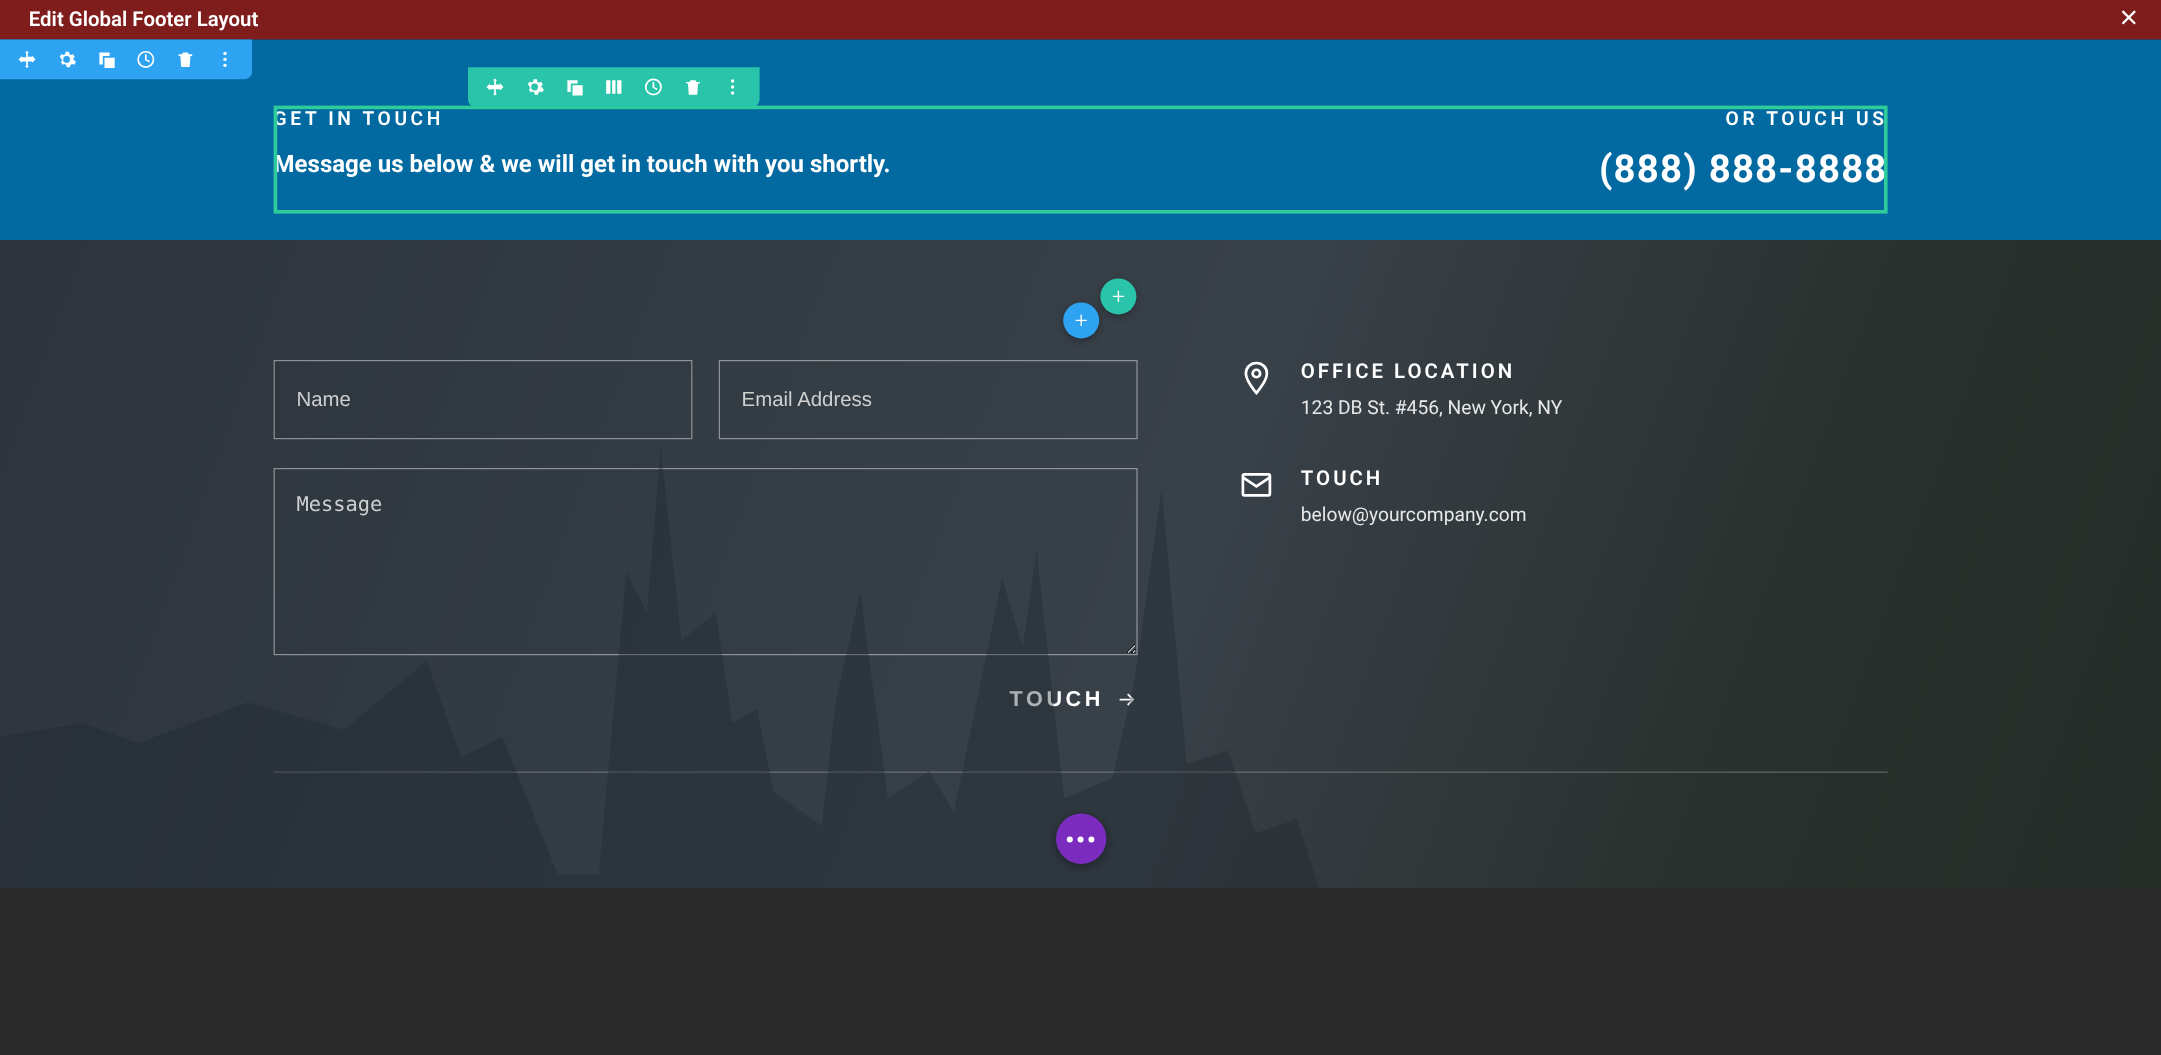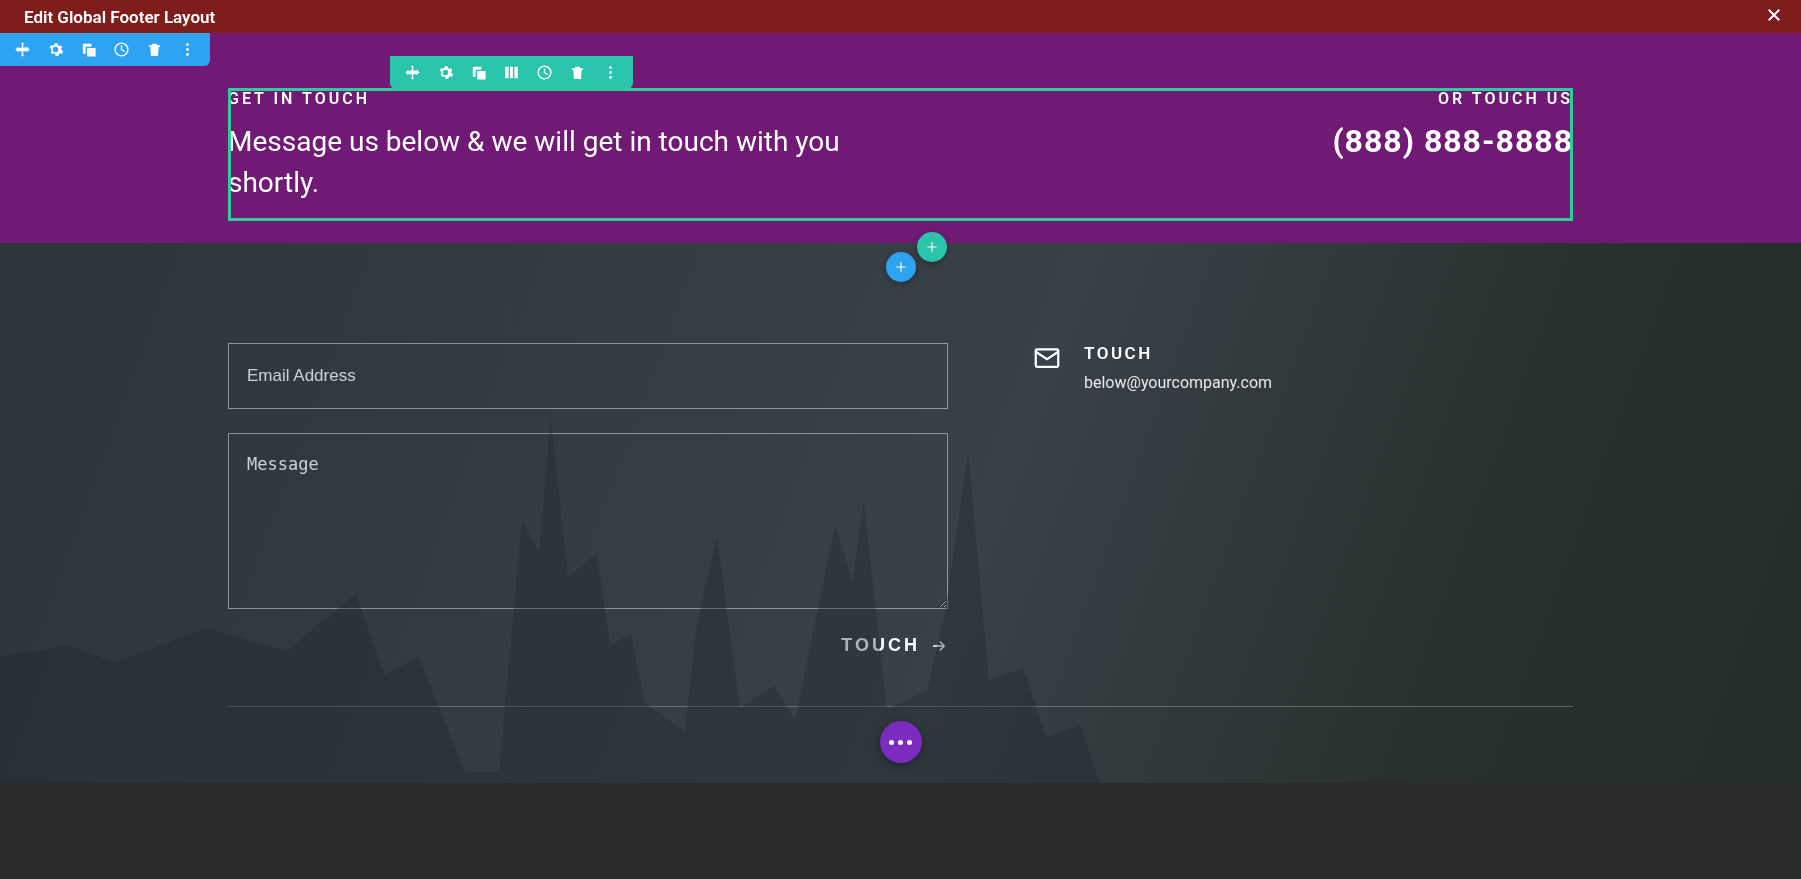--- a/index.html
+++ b/index.html
@@ -12,45 +12,45 @@
 
 
 .section-toolbar { position:absolute; top:33px; left:0; background:#2ea3f2; display:flex; align-items:center; padding:8px 14px; gap:16px; z-index:30; border-radius:0 0 6px 0; }
 .section-toolbar svg { width:17px; height:17px; fill:#fff; cursor:pointer; }
 
 
 .row-toolbar { position:absolute; top:56px; left:390px; background:#29c4a9; display:flex; align-items:center; padding:8px 14px; gap:16px; z-index:30; border-radius:0 0 6px 6px; }
 .row-toolbar svg { width:17px; height:17px; fill:#fff; cursor:pointer; }
 
 
-.hero { background:#701a75; color:#fff; padding:56px 228px 40px 228px; position:relative; }
+.hero { background:#0369a1; color:#fff; padding:56px 228px 40px 228px; position:relative; }
 .hero-outline { position:absolute; top:55px; left:228px; right:228px; bottom:22px; border:3px solid #2ecc9a; pointer-events:none; z-index:20; }
 .hero-row { display:flex; justify-content:space-between; align-items:flex-start; }
 .hero-left { flex:0 0 52%; }
 .hero-right { flex:0 0 40%; text-align:right; }
 .eyebrow { font-size:16px; letter-spacing:3px; font-weight:600; margin-bottom:14px; }
-.hero-msg { font-size:28px; line-height:1.45; font-weight:400; }
+.hero-msg { font-size:20px; line-height:1.45; font-weight:700; }
 .phone { font-size:32px; font-weight:700; letter-spacing:1px; margin-top:10px; }
 
 
 .add-circle { position:absolute; width:30px; height:30px; border-radius:50%; display:flex; align-items:center; justify-content:center; cursor:pointer; z-index:40; box-shadow:0 2px 6px rgba(0,0,0,.3); }
 .add-circle svg { width:14px; height:14px; fill:#fff; }
 .add-green { background:#29c4a9; left:50%; margin-left:16px; top:232px; }
 .add-blue  { background:#2ea3f2; left:50%; margin-left:-15px; top:252px; }
 
 
 .contact { position:relative; color:#fff; padding:100px 228px 60px 228px; background:linear-gradient(rgba(30,35,40,.65),rgba(30,35,40,.65)), linear-gradient(110deg,#4a5560 0%,#5d6b78 35%,#6b7885 55%,#3e4a38 80%,#2f4028 100%); min-height:540px; }
 .contact-row { display:flex; gap:60px; }
 .form-col { flex:0 0 720px; }
 .info-col { flex:1; padding-left:24px; }
 
 .name-email { display:flex; gap:22px; margin-bottom:24px; }
 .field { flex:1; }
 input[type=text], textarea { width:100%; background:transparent; border:1px solid rgba(255,255,255,.45); color:#ddd; font-size:17px; padding:22px 18px; outline:none; }
-textarea { height:176px; resize:vertical; padding-top:20px; }
+textarea { height:156px; resize:vertical; padding-top:20px; }
 input::placeholder, textarea::placeholder { color:#d8d8d8; opacity:.95; }
 
 .submit-row { text-align:right; margin-top:22px; }
 .submit-btn { background:transparent; border:none; color:#fff; font-size:18px; letter-spacing:3px; font-weight:700; cursor:pointer; display:inline-flex; align-items:center; gap:10px; }
 .submit-btn svg { width:18px; height:18px; stroke:#fff; fill:none; stroke-width:2; }
 
 .info-item { display:flex; gap:22px; margin-bottom:40px; align-items:flex-start; }
 .info-icon { width:30px; height:30px; flex-shrink:0; }
 .info-icon svg { width:30px; height:30px; stroke:#fff; fill:none; stroke-width:1.8; }
 .info-title { font-size:17px; letter-spacing:2.5px; font-weight:600; margin-bottom:10px; }
@@ -157,39 +157,54 @@
 
   <div class="castle">
     <svg viewBox="0 0 1570 540" preserveAspectRatio="xMidYMax slice">
       <path fill="#1e262e" d="M0 540V430l60-10 40 15 80-30 70 20 60-50 25 70 30-15 40 100h30l20-220 15 30 10-120 15 140 25-20 12 80 18-10 12 60 35 25 10-90 18-80 20 150 30-20 18 30 35-170 15 50 10-70 20 180 35-15 16-70 20-140 18 200 30-10 20 60 30-10 36 110 50 10 40-30 80 20 100-40 95 45 100-10 80 20 110-30 80 35V540z"></path>
     </svg>
   </div>
 
   <div class="contact-row">
     <div class="form-col">
       <div class="name-email">
+        <div class="field">
+          <input type="text" placeholder="Name" style="">
+        </div>
         <div class="field">
           <input type="text" placeholder="Email Address" style="">
         </div>
       </div>
       <textarea placeholder="Message" style=""></textarea>
       <div class="submit-row">
         <button class="submit-btn">
           <span>TOUCH</span>
           <svg viewBox="0 0 24 24">
               <path d="M4 12h15M13 6l6 6-6 6"></path>
             </svg>
         </button>
       </div>
     </div>
 
     <div class="info-col">
       <div class="info-item">
         <div class="info-icon">
           <svg viewBox="0 0 24 24">
+              <path d="M12 2C8 2 5 5 5 9c0 5 7 13 7 13s7-8 7-13c0-4-3-7-7-7z"></path>
+              <circle cx="12" cy="9" r="2.5"></circle>
+            </svg>
+        </div>
+        <div>
+          <div class="info-title">OFFICE LOCATION</div>
+          <div class="info-detail">123 DB St. #456, New York, NY</div>
+        </div>
+      </div>
+      <div class="info-item">
+        <div class="info-icon">
+          <svg viewBox="0 0 24 24">
               <rect x="3" y="5" width="18" height="14" rx="1"></rect>
               <path d="M3 7l9 6 9-6"></path>
             </svg>
         </div>
         <div>
           <div class="info-title">TOUCH</div>
           <div class="info-detail">below@yourcompany.com</div>
         </div>
       </div>
     </div>

